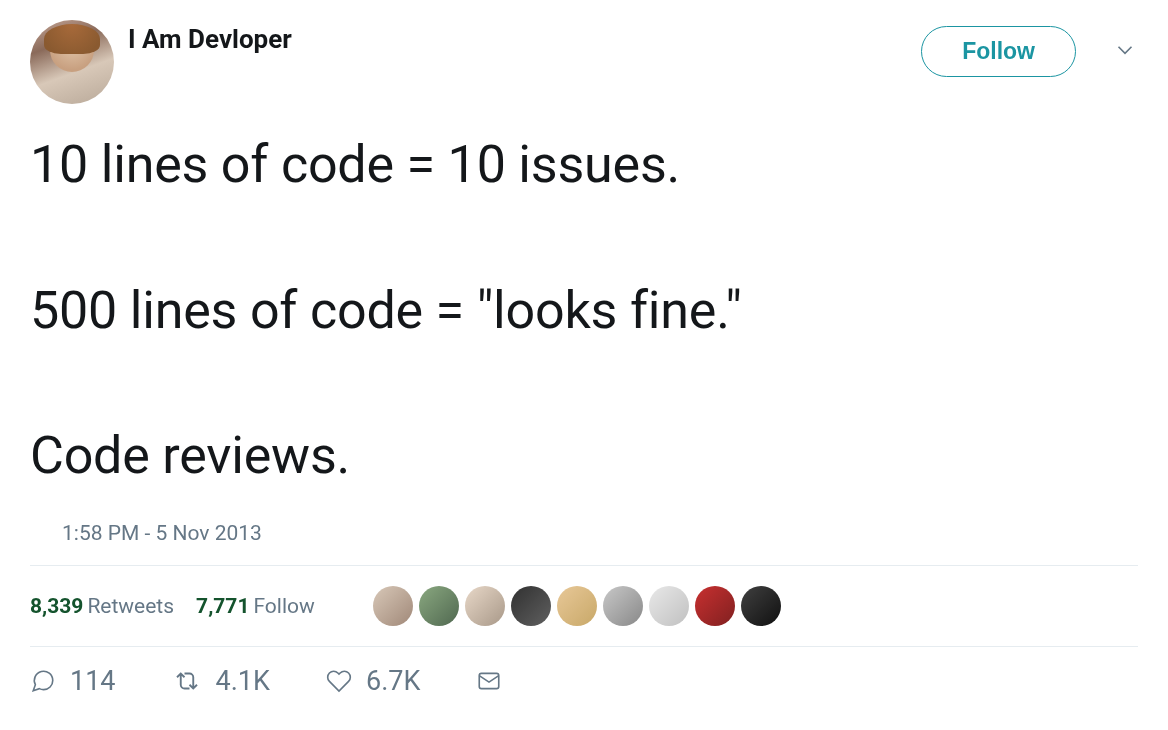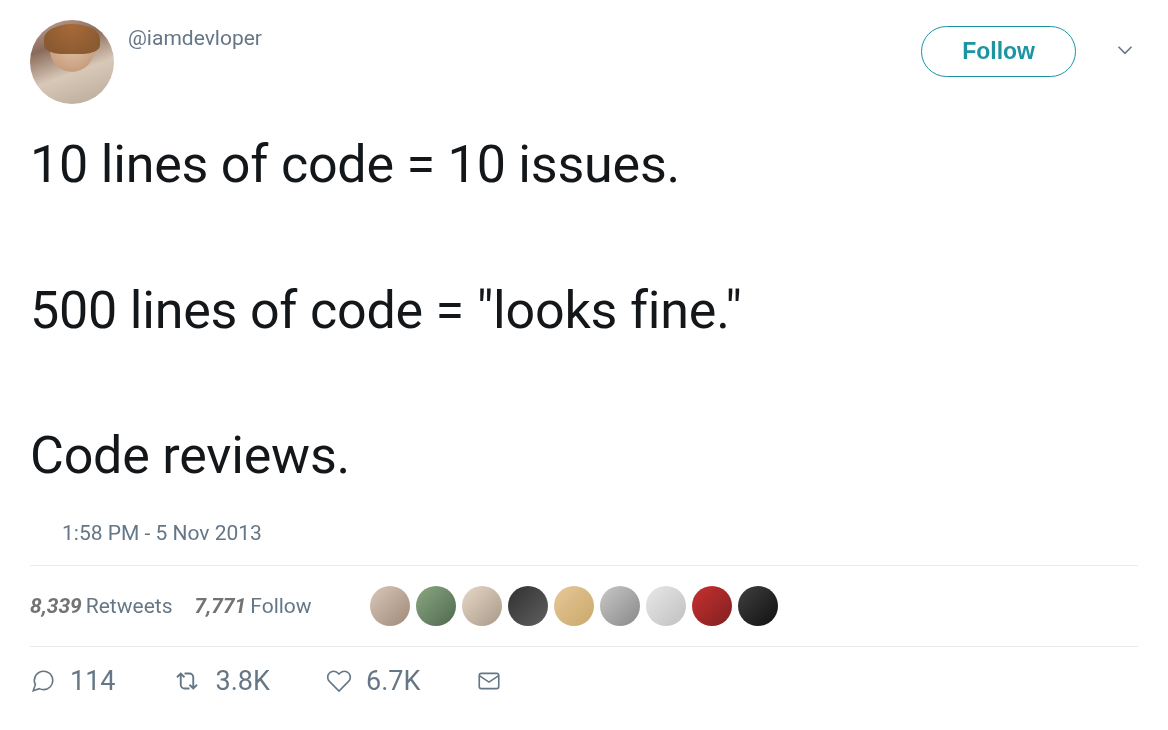--- a/index.html
+++ b/index.html
@@ -103,23 +103,22 @@
     align-items: center;
     padding: 20px 0;
     gap: 22px;
   }
   .stat {
     font-size: 21px;
     color: #657786;
   }
   .stat .num {
     font-weight: 700;
-    color: #737373;
+    color: #14532d;
     margin-right: 4px;
-    font-style: italic;
   }
   .liker-avatars {
     display: flex;
     gap: 6px;
     margin-left: 36px;
   }
   .mini-avatar {
     width: 40px;
     height: 40px;
     border-radius: 50%;
@@ -142,21 +141,21 @@
   }
   .action svg { display:block; }
 </style>
 </head>
 <body>
 
 <div class="tweet-header">
   <div class="author-block">
     <div class="avatar"></div>
     <div class="author-names">
-      <div class="handle">@iamdevloper</div>
+      <div class="display-name">I Am Devloper</div>
     </div>
   </div>
   <div class="header-actions">
     <button class="follow-btn">Follow</button>
     <span class="chevron">
       <svg width="26" height="26" viewBox="0 0 24 24" fill="none" stroke="#657786" stroke-width="1.5">
           <path d="M6 9l6 6 6-6"></path>
         </svg>
     </span>
   </div>
@@ -203,21 +202,21 @@
     </span>
     <span>114</span>
   </div>
   <div class="action">
     <span>
       <svg width="30" height="26" viewBox="0 0 24 20" fill="none" stroke="#657786" stroke-width="1.5">
           <path d="M4 7l3-3 3 3M7 4v9a3 3 0 0 0 3 3h4"></path>
           <path d="M20 13l-3 3-3-3M17 16V7a3 3 0 0 0-3-3h-4"></path>
         </svg>
     </span>
-    <span>3.8K</span>
+    <span>4.1K</span>
   </div>
   <div class="action">
     <span>
       <svg width="26" height="26" viewBox="0 0 24 24" fill="none" stroke="#657786" stroke-width="1.5">
           <path d="M20.84 4.61a5.5 5.5 0 0 0-7.78 0L12 5.67l-1.06-1.06a5.5 5.5 0 0 0-7.78 7.78L12 21.23l8.84-8.84a5.5 5.5 0 0 0 0-7.78z"></path>
         </svg>
     </span>
     <span>6.7K</span>
   </div>
   <div class="action">

